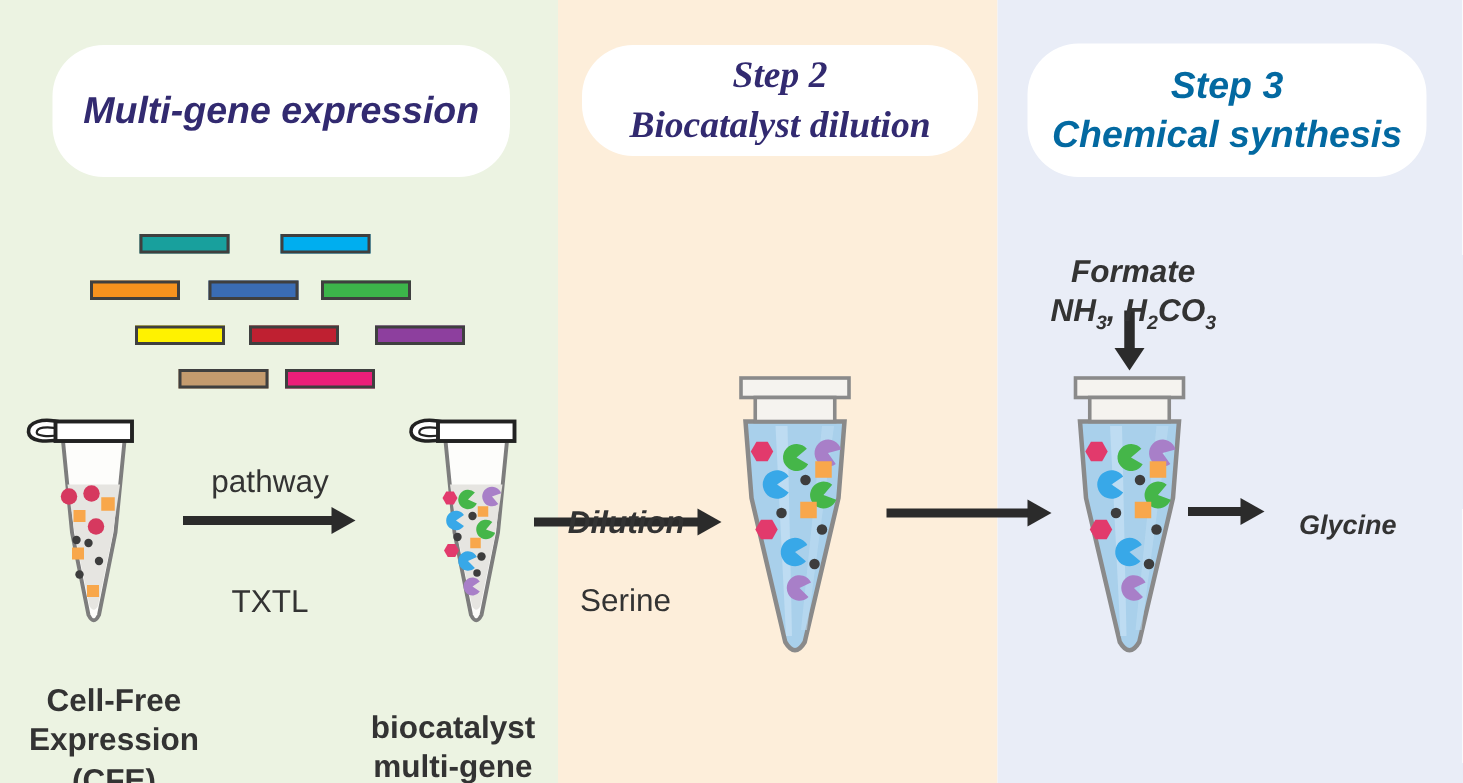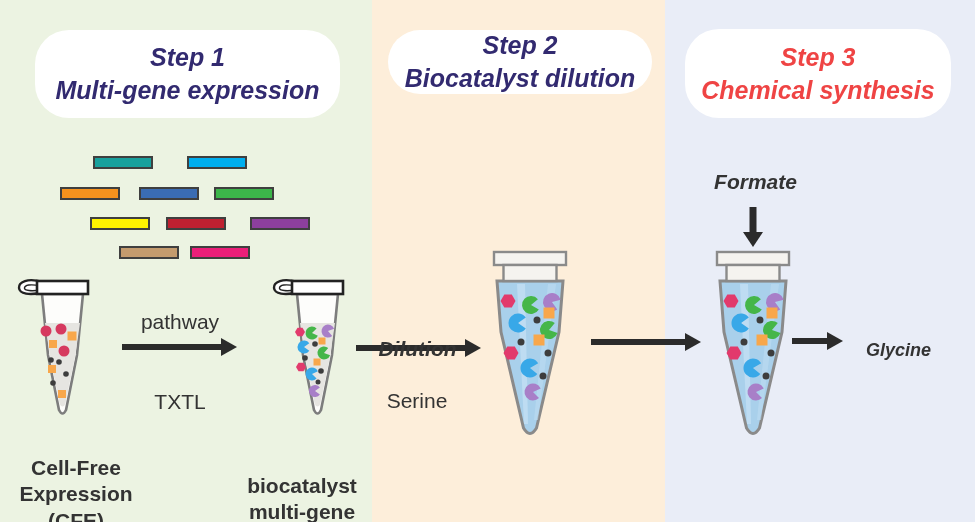--- a/index.html
+++ b/index.html
@@ -6,49 +6,48 @@
   body{font-family:"Liberation Sans","DejaVu Sans",sans-serif;background:#ffffff;}
   .canvas{position:relative;width:975px;height:522px;overflow:hidden;background:#fff;}
   .panel{position:absolute;top:0;height:522px;}
   #panel1{left:0;width:372px;}
   #panel2{left:372px;width:293px;}
   #panel3{left:665px;width:310px;}
   .step-box{position:absolute;background:#ffffff;border-radius:34px;display:flex;flex-direction:column;
             align-items:center;justify-content:center;font-weight:bold;font-style:italic;
             font-size:25px;line-height:1.32;text-align:center;}
   #box1{left:35px;top:30px;width:305px;height:88px;}
-  #box2{left:388px;top:30px;width:264px;height:64px;}
+  #box2{left:388px;top:30px;width:264px;height:74px;font-family:Liberation Serif, serif;}
   #box3{left:685px;top:29px;width:266px;height:89px;}
   #gene-bars{position:absolute;left:0;top:0;}
   .gene-bar{position:absolute;width:60px;height:13px;border:2.5px solid #3f3f3f;box-sizing:border-box;}
   #diagram{position:absolute;left:0;top:0;}
   .lbl{position:absolute;text-align:center;color:#333333;font-size:21px;line-height:1.25;margin-top:32px;}
   .bold{font-weight:bold;}
   .bi{font-weight:bold;font-style:italic;}
   .big{font-size:18px;line-height:1.3;}
   sub{font-size:0.62em;}
 </style>
 </head>
 <body>
 
 <div class="canvas">
 
   <div class="panel" id="panel1" style="background: rgb(236, 243, 226);"></div>
   <div class="panel" id="panel2" style="background: rgb(253, 238, 218);"></div>
   <div class="panel" id="panel3" style="background: rgb(233, 237, 247);"></div>
 
   <div class="step-box" id="box1" style="color: rgb(50, 42, 112);">
-    <div>Step 1</div>
     <div>Multi-gene expression</div>
   </div>
   <div class="step-box" id="box2" style="color: rgb(50, 42, 112);">
     <div>Step 2</div>
     <div>Biocatalyst dilution</div>
   </div>
-  <div class="step-box" id="box3" style="color: #ef4444;">
+  <div class="step-box" id="box3" style="color: #0369a1;">
     <div>Step 3</div>
     <div>Chemical synthesis</div>
   </div>
 
   <div id="gene-bars">
       <div class="gene-bar" style="left: 93px; top: 156px; background: rgb(24, 160, 157); border-color: rgb(63, 63, 63);"></div>
       <div class="gene-bar" style="left: 187px; top: 156px; background: rgb(0, 174, 239); border-color: rgb(63, 63, 63);"></div>
       <div class="gene-bar" style="left: 60px; top: 187px; background: rgb(246, 146, 30); border-color: rgb(63, 63, 63);"></div>
       <div class="gene-bar" style="left: 139px; top: 187px; background: rgb(58, 108, 180); border-color: rgb(63, 63, 63);"></div>
       <div class="gene-bar" style="left: 214px; top: 187px; background: rgb(60, 181, 74); border-color: rgb(63, 63, 63);"></div>
@@ -179,19 +178,20 @@
     <div>multi-gene</div>
   </div>
 
   <div class="lbl bi" style="left:355px;top:304px;width:125px">Dilution</div>
   <div class="lbl" style="left:352px;top:356px;width:130px">
     <div>Serine</div>
   </div>
 
   <div class="lbl bi" style="left:673px;top:137px;width:165px">
     <div>Formate</div>
+    <div><span>NH</span><sub>3</sub><span>, H</span><sub>2</sub><span>CO</span><sub>3</sub></div>
   </div>
 
   <div class="lbl bi big" style="left:836px;top:307px;width:125px">
     <div>Glycine</div>
   </div>
 
 </div>
 
 </body></html>

